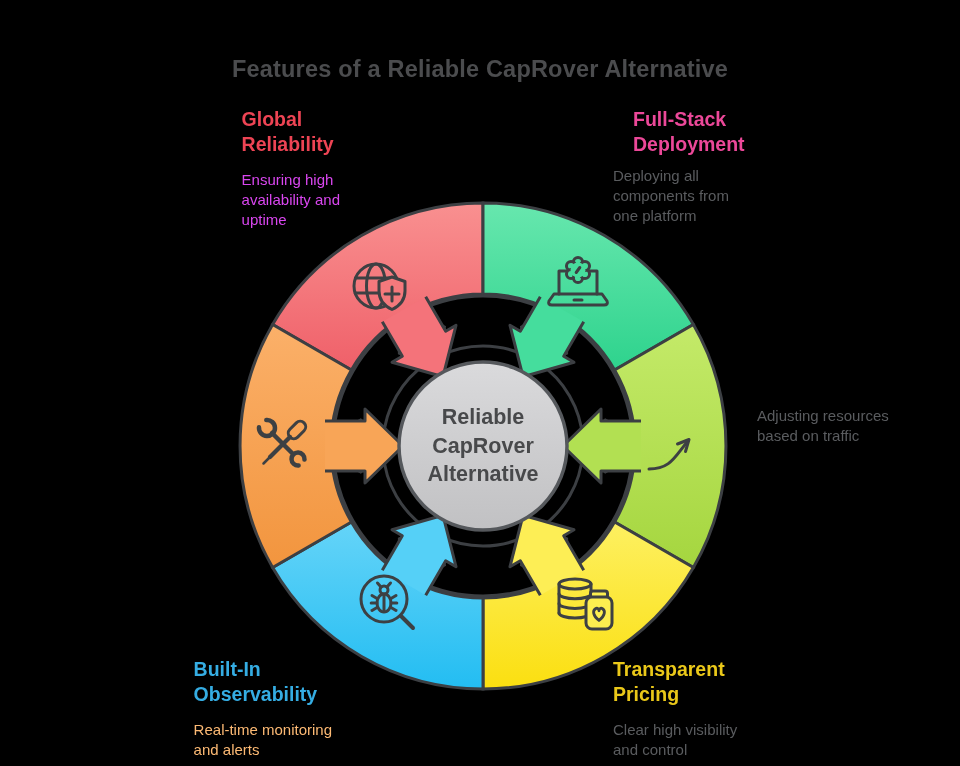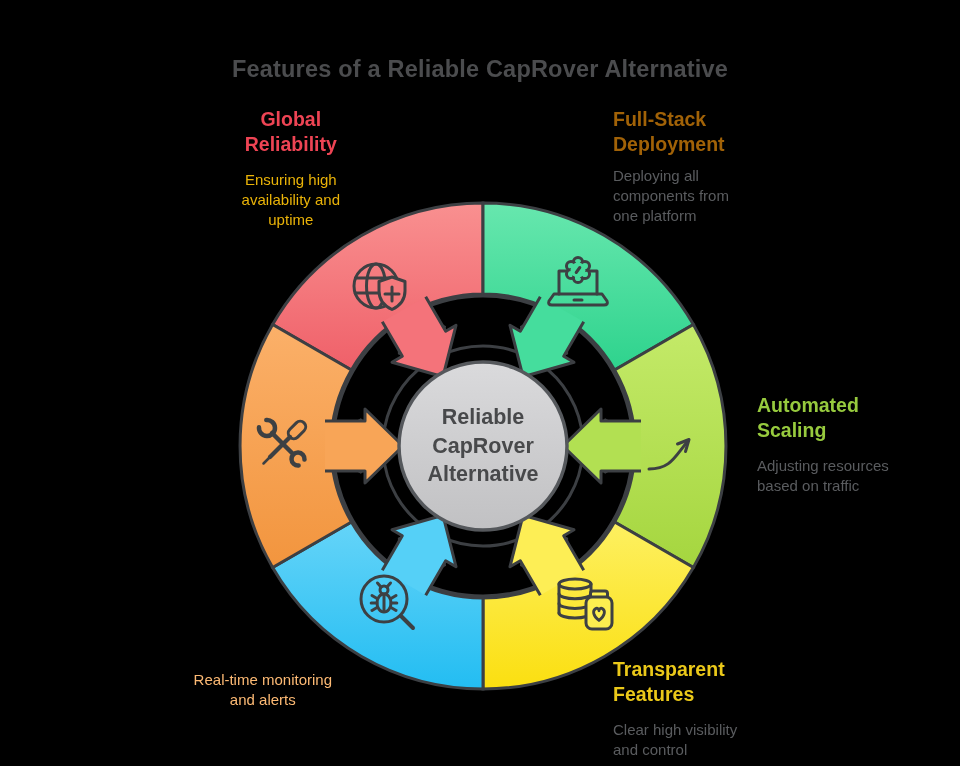--- a/index.html
+++ b/index.html
@@ -14,21 +14,21 @@
     position:absolute;left:0;top:56px;width:100%;
     text-align:center;font-size:23.5px;font-weight:bold;letter-spacing:.2px;
   }
   .feature{position:absolute;}
   .feature-label{
     white-space:pre-line;font-weight:bold;font-size:19.5px;line-height:25px;
   }
   .feature-desc{
     white-space:pre-line;font-size:15px;line-height:20px;margin-top:13px;
   }
-  .align-right{text-align:center;text-decoration:underline;}
+  .align-right{text-align:left;text-decoration:underline;}
   .align-left{text-align:left;}
   .f0{right:620px;top:107px;max-width:235px;}
   .f1{left:613px;top:107px;max-width:235px;}
   .f2{left:757px;top:393px;max-width:200px;}
   .f3{left:613px;top:657px;max-width:235px;}
   .f4{right:628px;top:657px;max-width:250px;}
   .f5{right:756px;top:384px;max-width:210px;}
   .center-label{
     position:absolute;left:483px;top:446px;width:190px;
     transform:translate(-50%,-50%);
@@ -169,48 +169,48 @@
         <path d="M -13,13 L -19.5,19.5" style="stroke-width:2.5"></path>
       </g>
     </g>
   </svg>
 
   <div class="page-title" style="color: rgb(75, 76, 78);">Features of a Reliable CapRover Alternative</div>
 
   <div class="feature f0 align-right">
     <div class="feature-label" style="color: rgb(238, 68, 84);">Global
 Reliability</div>
-    <div class="feature-desc" style="color: #eab308;">Ensuring high
+    <div class="feature-desc" style="color: #d946ef;">Ensuring high
 availability and
 uptime</div>
   </div>
 
   <div class="feature f1 align-left">
-    <div class="feature-label" style="color: #a16207;">Full-Stack
+    <div class="feature-label" style="color: #ec4899; margin-left: 20px;">Full-Stack
 Deployment</div>
     <div class="feature-desc" style="color: rgb(90, 92, 95); margin-top: 9px;">Deploying all
 components from
 one platform</div>
   </div>
 
   <div class="feature f2 align-left">
-    <div class="feature-label" style="color: rgb(151, 202, 62);">Automated
-Scaling</div>
     <div class="feature-desc" style="color: rgb(90, 92, 95);">Adjusting resources
 based on traffic</div>
   </div>
 
   <div class="feature f3 align-left">
     <div class="feature-label" style="color: rgb(234, 200, 25);">Transparent
-Features</div>
+Pricing</div>
     <div class="feature-desc" style="color: rgb(90, 92, 95);">Clear high visibility
 and control</div>
   </div>
 
   <div class="feature f4 align-right">
+    <div class="feature-label" style="color: rgb(53, 173, 227);">Built-In
+Observability</div>
     <div class="feature-desc" style="color: #fdba74;">Real-time monitoring
 and alerts</div>
   </div>
 
 
   <div class="center-label" style="color: rgb(72, 73, 75);">Reliable
 CapRover
 Alternative</div>
 </div>
 

